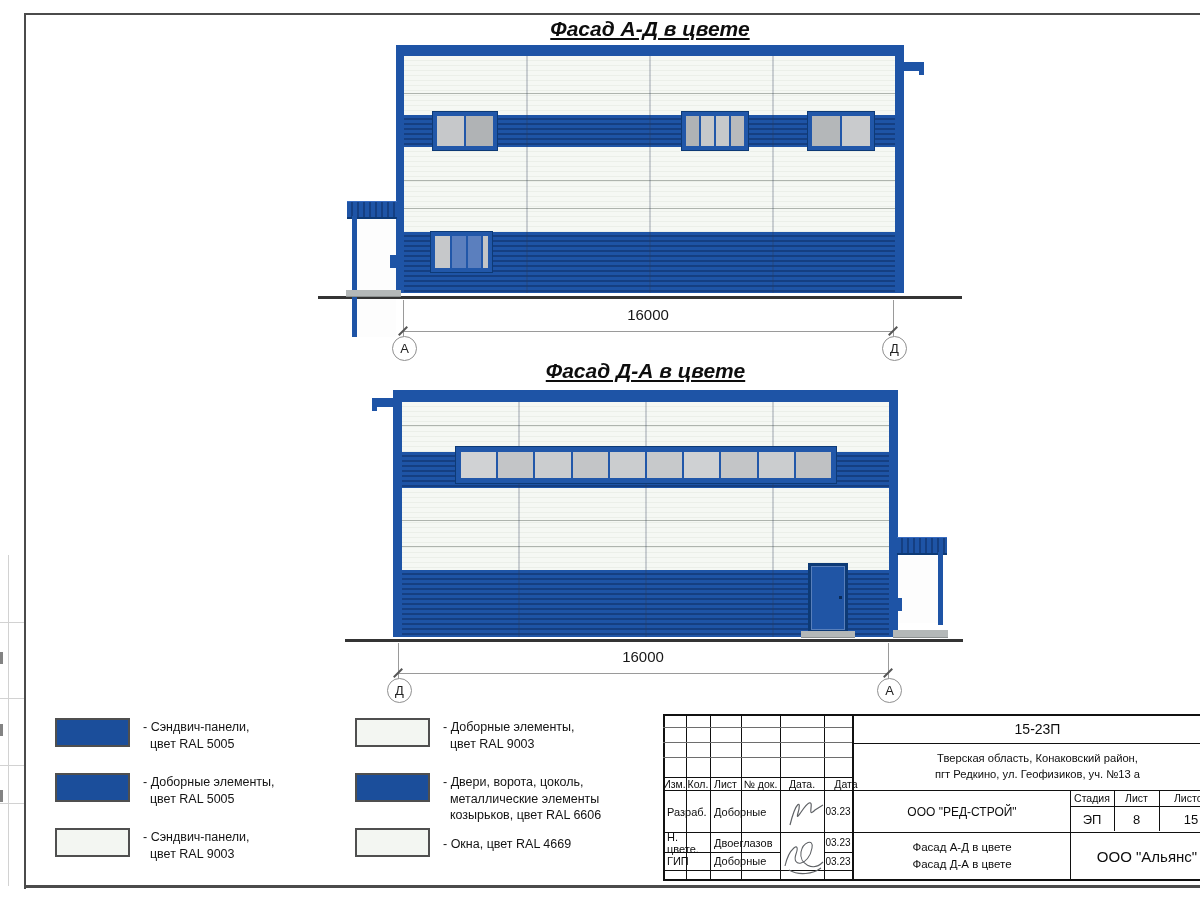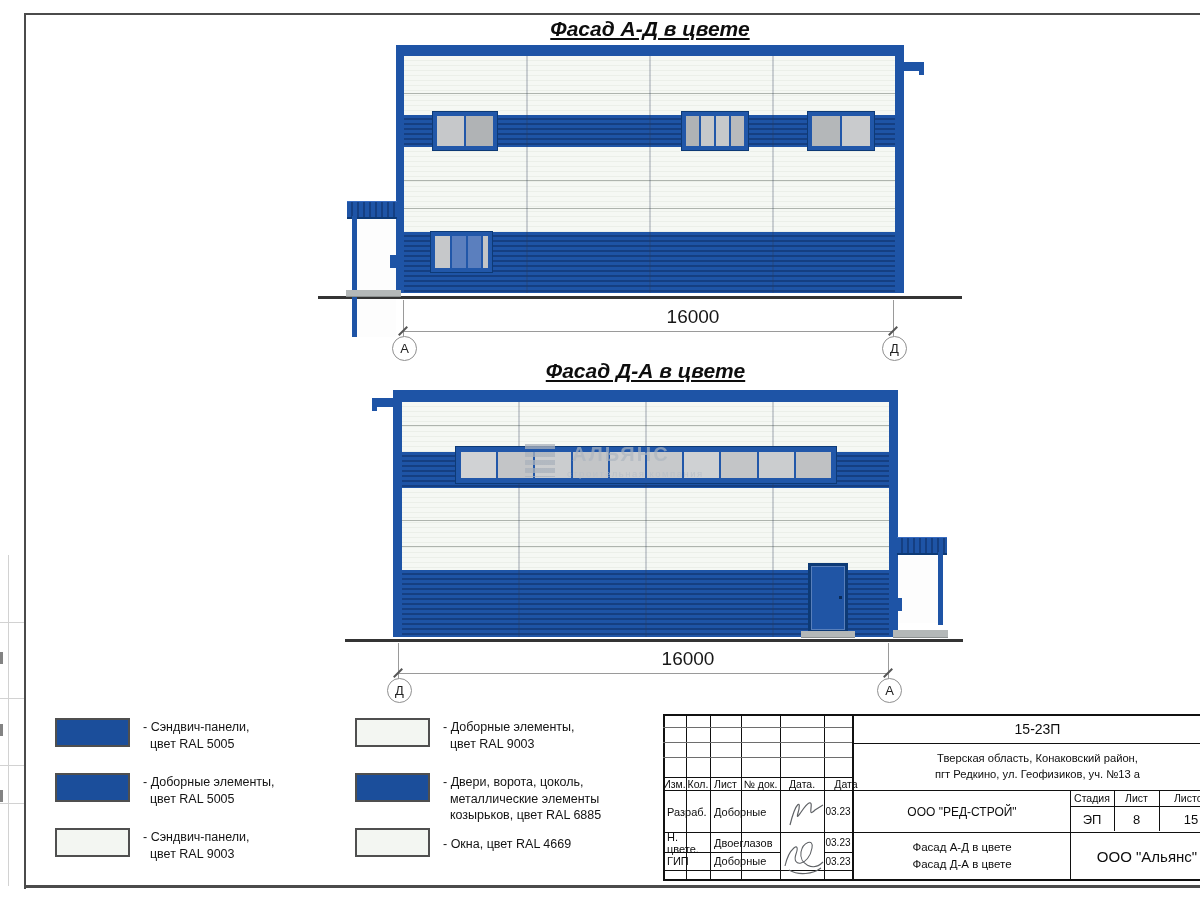--- a/index.html
+++ b/index.html
@@ -14,21 +14,21 @@
   .hjoint{height:1px;background:#aeb4ae;z-index:1;}
   .vjoint{width:2px;background:rgba(45,60,85,.22);z-index:1;}
   .win{background:#2157a9;border:1px solid var(--frame_navy,#0d3a76);display:flex;gap:2px;padding:4px;z-index:2;box-sizing:border-box;}
   .pane{flex:1;}
   .step{background:#b4b8b8;border-bottom:1px solid #8d9191;z-index:2;}
   .ground{height:3px;background:#343434;}
   
   .ext{width:1px;background:#9a9a9a;}
   .dim{height:1px;background:#9a9a9a;}
   .tick{width:12px;height:2px;background:#555;transform:rotate(-45deg);}
-  .dimtxt{font-size:19px;text-align:center;color:#161616;margin-left:45px;}
+  .dimtxt{font-size:15px;text-align:center;color:#161616;}
   .axis{width:23px;height:23px;border:1px solid #8f8f8f;border-radius:50%;background:#fff;
         display:flex;align-items:center;justify-content:center;font-size:13px;color:#222;z-index:2;}
   .ftitle{font-size:21px;font-weight:bold;font-style:italic;text-align:center;text-decoration:underline;color:#0d0d0d;}
   
   .frameln{background:#4b4b4b;}
   .faint{background:#d2d2d2;}
   .margmark{background:#5a5a5a;opacity:.75;}
   
   .sw{width:75px;height:29px;border:2px solid #4f4f4f;box-sizing:border-box;}
   .sw-blue{background:var(--ral5005,#1b4e9b);}
@@ -167,25 +167,20 @@
     <div class="a vstripe" style="left:504px;top:147px;width:50px;height:15px;z-index:2"></div>
     <div class="a" style="left:505px;top:166px;width:40px;height:67px;background:#fdfdfd"></div>
     <div class="a blue-flat" style="left:545px;top:162px;width:5px;height:73px;z-index:2"></div>
     <div class="a blue-flat" style="left:502px;top:208px;width:7px;height:13px;z-index:2"></div>
     <div class="a step" style="left:500px;top:240px;width:55px;height:7px"></div>
 
     <div class="a blue-flat" style="left:-21px;top:8px;width:21px;height:9px"></div>
     <div class="a blue-flat" style="left:-21px;top:8px;width:5px;height:13px"></div>
   </div>
 
-  <div class="a" style="left:523px;top:442px;width:240px;height:40px;z-index:6">
-    <div class="a wm-logo" style="left:2px;top:2px;width:30px;height:33px"></div>
-    <div class="a wm-big" style="left:49px;top:1px">АЛЬЯНС</div>
-    <div class="a wm-small" style="left:44px;top:26px">строительная компания</div>
-  </div>
 
   <div class="a ground" style="left:345px;top:639px;width:618px"></div>
 
   <div class="a ext" style="left:398px;top:643px;height:37px"></div>
   <div class="a ext" style="left:888px;top:643px;height:37px"></div>
   <div class="a dim" style="left:398px;top:673px;width:490px"></div>
   <div class="a tick" style="left:392px;top:672px"></div>
   <div class="a tick" style="left:882px;top:672px"></div>
   <div class="a dimtxt" style="left:613px;top:648px;width:60px">16000</div>
   <div class="a axis" style="left:387px;top:678px">Д</div>
@@ -200,21 +195,21 @@
   цвет RAL 5005</div>
     <div class="a sw sw-white" style="left:55px;top:828px"></div>
     <div class="a lg-label" style="left:143px;top:829px;width:190px">- Сэндвич-панели,
   цвет RAL 9003</div>
     <div class="a sw sw-white" style="left:355px;top:718px"></div>
     <div class="a lg-label" style="left:443px;top:719px;width:200px">- Доборные элементы,
   цвет RAL 9003</div>
     <div class="a sw sw-blue" style="left:355px;top:773px"></div>
     <div class="a lg-label" style="left:443px;top:774px;width:210px">- Двери, ворота, цоколь,
   металлические элементы
-  козырьков, цвет RAL 6885</div>
+  козырьков, цвет RAL 6606</div>
     <div class="a sw sw-white" style="left:355px;top:828px"></div>
     <div class="a lg-label" style="left:443px;top:836px;width:200px">- Окна, цвет RAL 4669</div>
   </div>
 
   <div class="a" style="left:663px;top:714px;width:560px;height:167px">
 
     <div class="a tbl" style="left:0;top:0;width:560px;height:2px"></div>
     <div class="a tbl" style="left:0;top:0;width:2px;height:167px"></div>
     <div class="a tbl" style="left:0;top:165px;width:560px;height:2px"></div>
 

